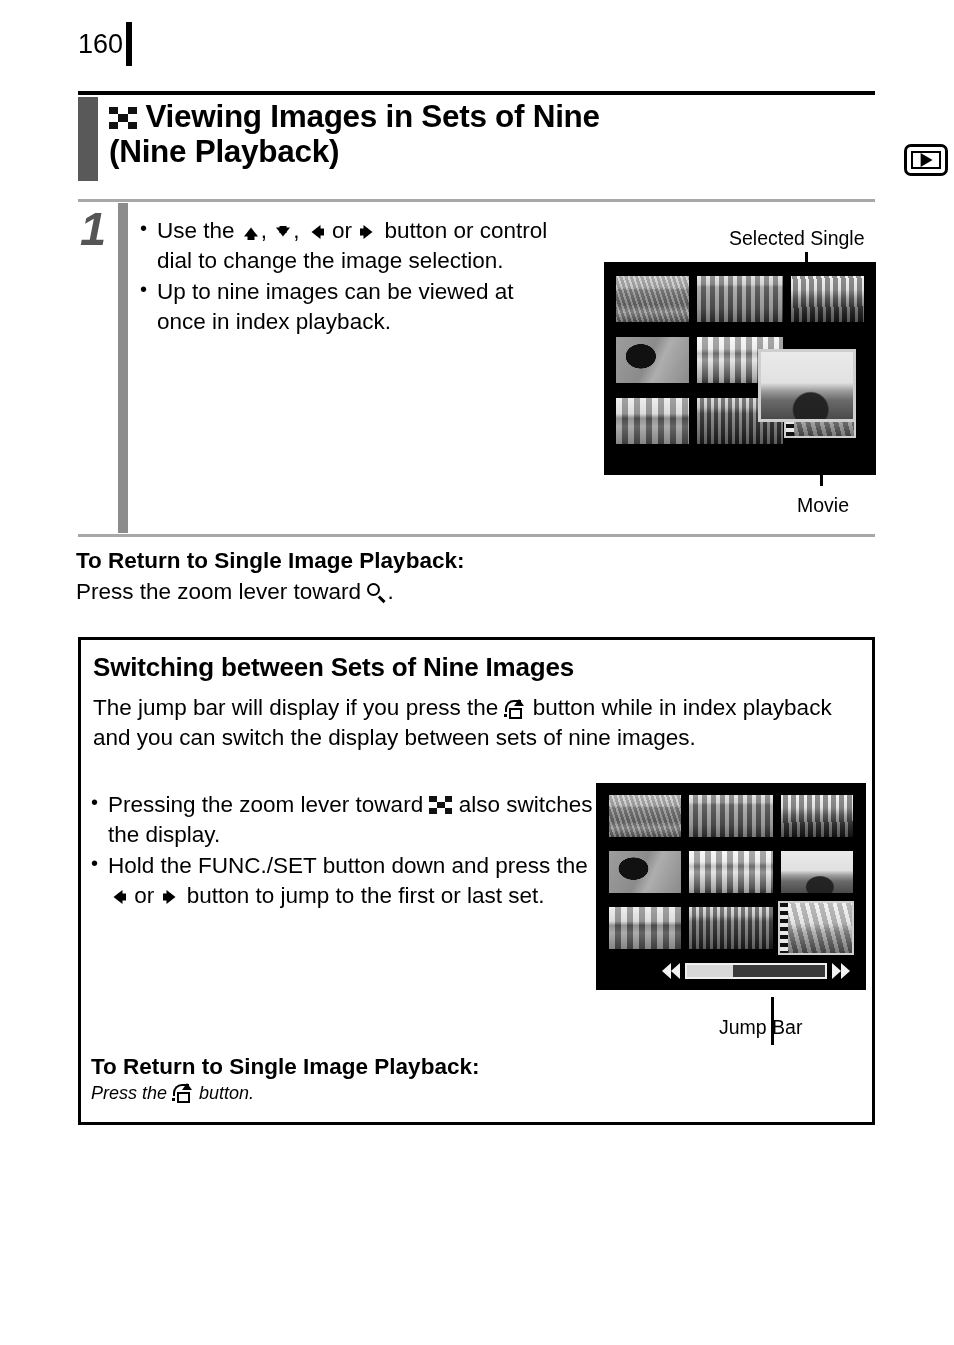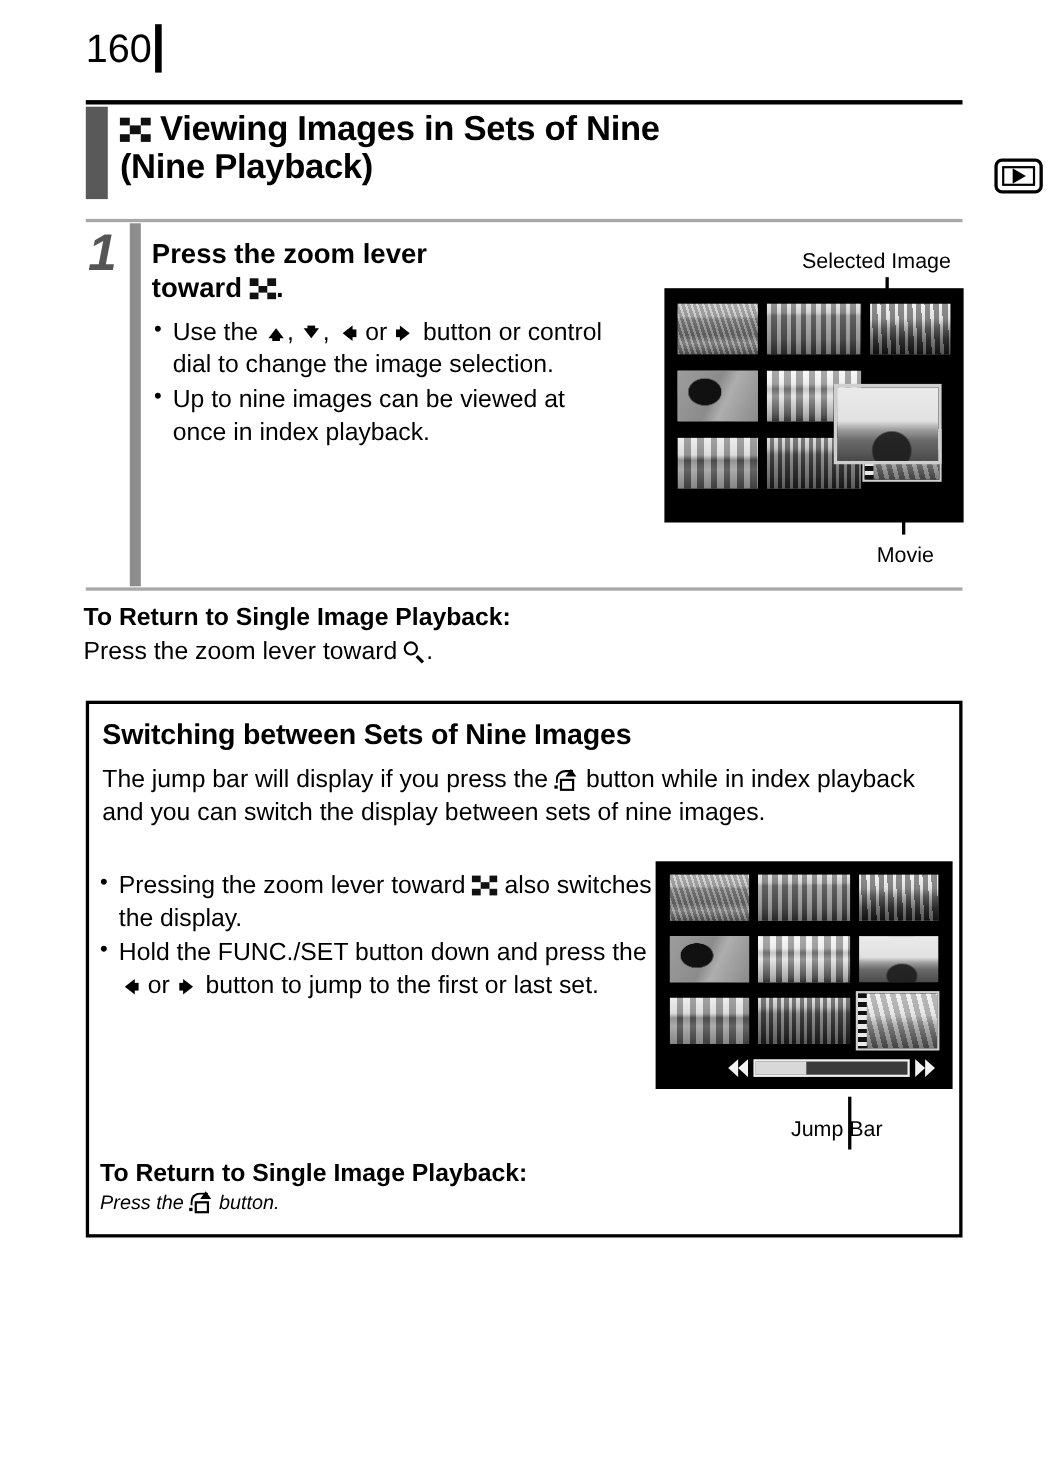--- a/index.html
+++ b/index.html
@@ -19,21 +19,21 @@
   
   .page-num-wrap {
     position: absolute;
     left: 78px;
     top: 22px;
     display: flex;
     align-items: center;
     height: 44px;
   }
   .page-num {
-    font-size: 36px;
+    font-size: 27px;
     line-height: 1;
     letter-spacing: 0px;
   }
   .page-num-rule {
     width: 6px;
     height: 44px;
     background: #000;
     margin-left: 3px;
   }
 
@@ -493,42 +493,31 @@
   <span class="inner"></span>
   <span class="tri"></span>
 </div>
 
 <div class="step-rule-top"></div>
 <div class="step-rule-bot"></div>
 <div class="step-num">1</div>
 <div class="step-vbar"></div>
 
 <div class="step-body">
-  <div class="step-title">
-    <span>Press the zoom lever</span><br>
-    <span>toward</span>
-    <span class="ico-index mid">
-      <i style="left:0;top:0;width:8px;height:6.3px;"></i>
-      <i style="left:16px;top:0;width:8px;height:6.3px;"></i>
-      <i style="left:8px;top:6.3px;width:8px;height:6.3px;"></i>
-      <i style="left:0;top:12.6px;width:8px;height:6.4px;"></i>
-      <i style="left:16px;top:12.6px;width:8px;height:6.4px;"></i>
-    </span><span>.</span>
-  </div>
   <ul class="bul">
     <li>
       <span>Use the </span><span class="arw up"><b></b><s></s></span><span>, </span><span class="arw down"><b></b><s></s></span><span>, </span><span class="arw left"><b></b><s></s></span><span> or </span><span class="arw right"><b></b><s></s></span><span> button or control dial to change the image selection.</span>
     </li>
     <li>
       <span>Up to nine images can be viewed at once in index playback.</span>
     </li>
   </ul>
 </div>
 
-<div class="callout-label" style="left:729px; top:229px;">Selected Image</div>
+<div class="callout-label" style="left:729px; top:229px;">Selected Single</div>
 <div class="callout-line" style="left:805px; top:252px; height:86px;"></div>
 
 <div class="lcd" style="position:absolute; left:604px; top:262px; width:272px; height:213px;">
   <div class="lcd-grid" style="left:6px; top:7px; width:260px; height:182px;">
     <div class="thumb">
         <div class="pic ph-city1"></div>
       </div>
     <div class="thumb wide">
         <div class="pic ph-bldg"></div>
       </div>

